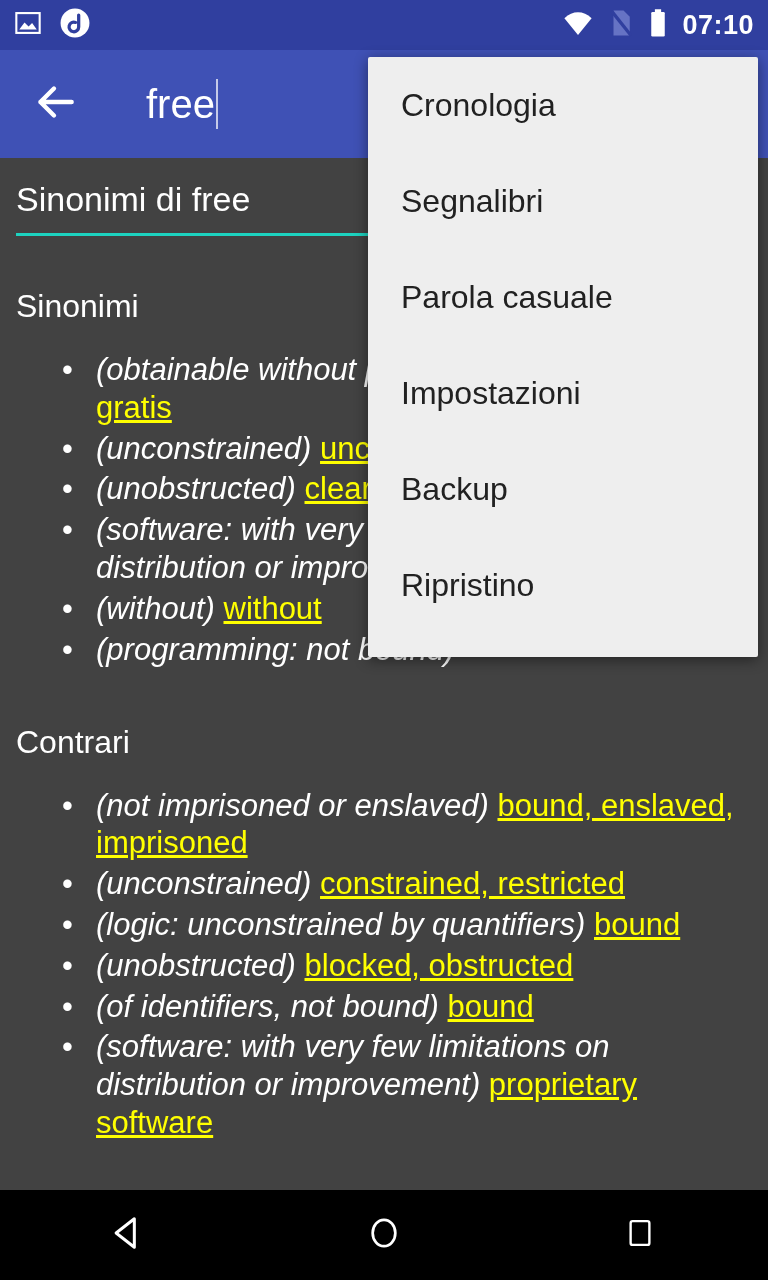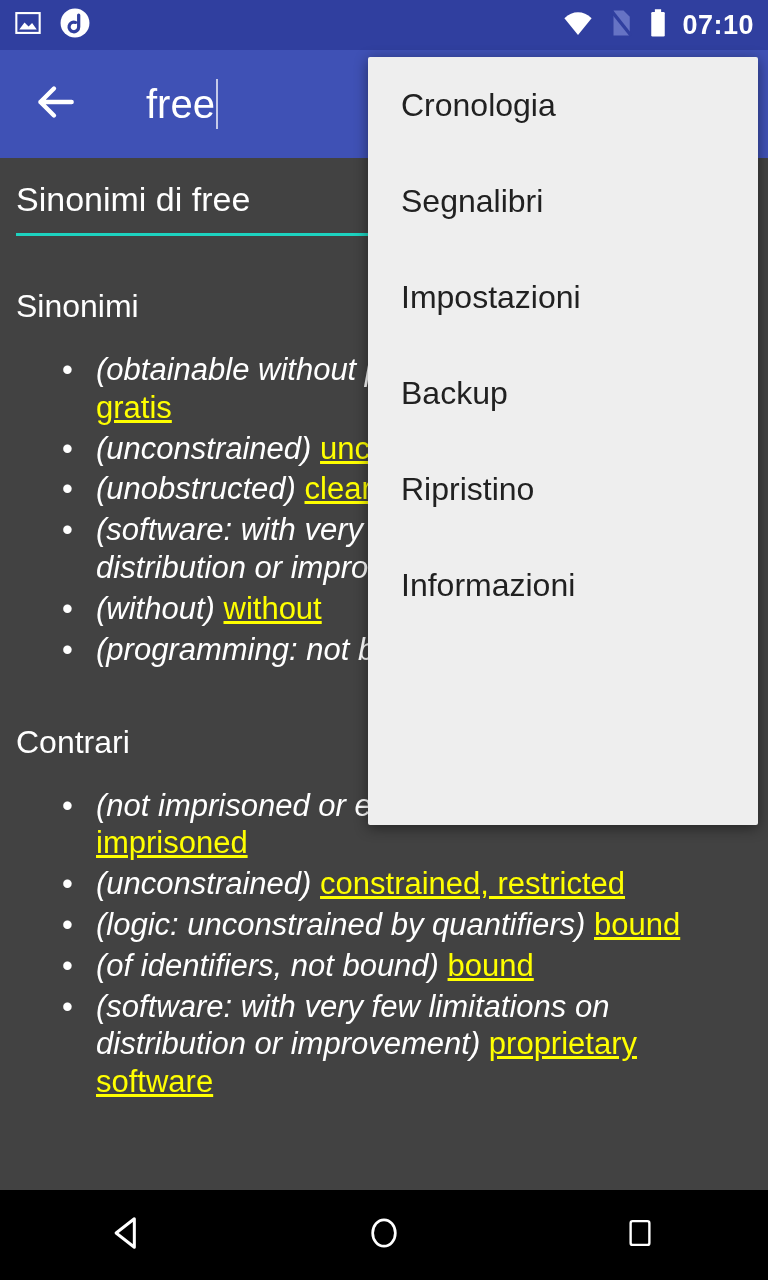--- a/index.html
+++ b/index.html
@@ -62,21 +62,21 @@
     content:"•"; position:absolute; left:62px; top:0;
     font-style:normal; font-size:31px; color:#ffffff;
   }
   .syn{
     color:#ffff00; text-decoration:underline; font-style:normal;
   }
   .gloss{ font-style:italic; }
 
   
   .menu{
-    position:absolute; left:368px; top:57px; width:390px; height:768px;
+    position:absolute; left:368px; top:57px; width:390px; height:600px;
     background:#eeeeee; z-index:40;
     box-shadow:0 3px 14px rgba(0,0,0,.45);
     border-radius:2px;
     overflow:hidden;
   }
   .menu-item{
     height:96px; display:flex; align-items:center;
     padding-left:33px; color:#212121; font-size:32px;
   }
 
@@ -158,34 +158,38 @@
         <li><span class="gloss">(programming: not bound)</span> <span class="syn"></span></li>
       </ul>
     </div>
 
     <div>
       <div class="section-head">Contrari</div>
       <ul class="senses">
         <li><span class="gloss">(not imprisoned or enslaved)</span> <span class="syn">bound, enslaved, imprisoned</span></li>
         <li><span class="gloss">(unconstrained)</span> <span class="syn">constrained, restricted</span></li>
         <li><span class="gloss">(logic: unconstrained by quantifiers)</span> <span class="syn">bound</span></li>
+        <li><span class="gloss">(unobstructed)</span> <span class="syn">blocked, obstructed</span></li>
         <li><span class="gloss">(of identifiers, not bound)</span> <span class="syn">bound</span></li>
         <li><span class="gloss">(software: with very few limitations on distribution or improvement)</span> <span class="syn">proprietary software</span></li>
       </ul>
     </div>
   </div>
 
   <div class="menu">
     <div class="menu-item">
         <span>Cronologia</span>
       </div>
     <div class="menu-item">
         <span>Segnalibri</span>
       </div>
     <div class="menu-item">
+        <span>Parola casuale</span>
+      </div>
+    <div class="menu-item">
         <span>Impostazioni</span>
       </div>
     <div class="menu-item">
         <span>Backup</span>
       </div>
     <div class="menu-item">
         <span>Ripristino</span>
       </div>
     <div class="menu-item">
         <span>Informazioni</span>

